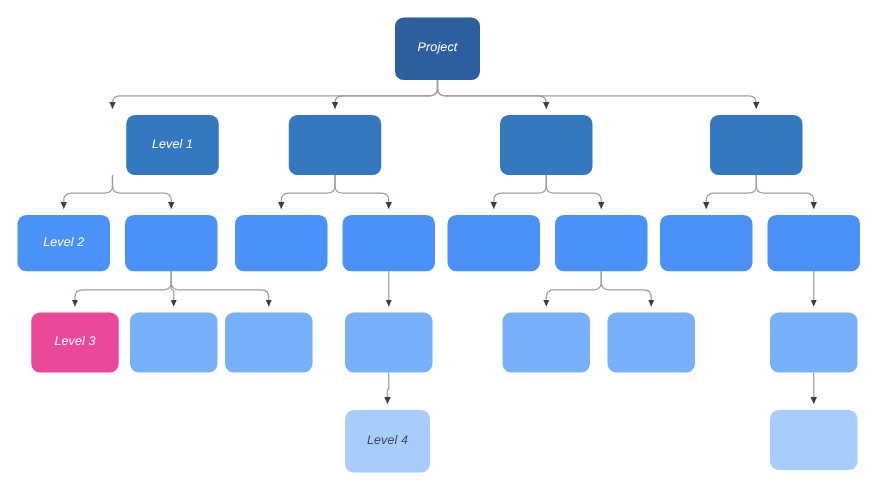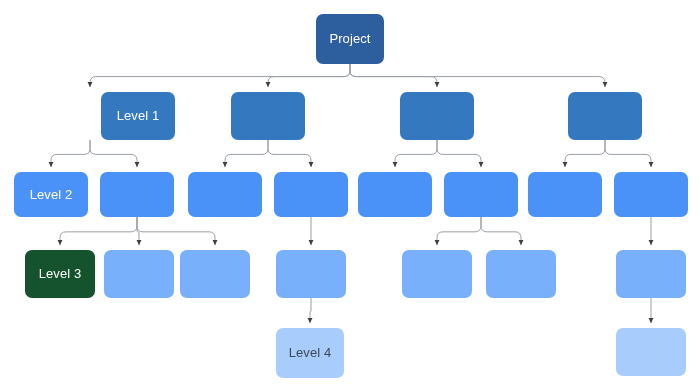--- a/index.html
+++ b/index.html
@@ -30,21 +30,22 @@
     position: absolute;
     box-sizing: border-box;
     border-radius: 7px;
     display: flex;
     align-items: center;
     justify-content: center;
     text-align: center;
     overflow: hidden;
   }
   .node-label {
-    font-size: 13px;
+    font-style: italic;
+    font-size: 10px;
     line-height: 1.2;
     letter-spacing: 0.1px;
     white-space: pre;
   }
   .lv-root .node-label,
   .lv-1 .node-label,
   .lv-2 .node-label,
   .lv-3 .node-label {
     color: #ffffff;
   }
@@ -119,21 +120,21 @@
       </div>
       <div class="node lv-2" style="left: 444px; top: 172px; width: 74px; height: 45px; background: rgb(74, 146, 247);">
         <span class="node-label"></span>
       </div>
       <div class="node lv-2" style="left: 528px; top: 172px; width: 74px; height: 45px; background: rgb(74, 146, 247);">
         <span class="node-label"></span>
       </div>
       <div class="node lv-2" style="left: 614px; top: 172px; width: 74px; height: 45px; background: rgb(74, 146, 247);">
         <span class="node-label"></span>
       </div>
-      <div class="node lv-3" style="left: 25px; top: 250px; width: 70px; height: 48px; background: #14532d;">
+      <div class="node lv-3" style="left: 25px; top: 250px; width: 70px; height: 48px; background: #ec4899;">
         <span class="node-label">Level 3</span>
       </div>
       <div class="node lv-3" style="left: 104px; top: 250px; width: 70px; height: 48px; background: rgb(121, 176, 251);">
         <span class="node-label"></span>
       </div>
       <div class="node lv-3" style="left: 180px; top: 250px; width: 70px; height: 48px; background: rgb(121, 176, 251);">
         <span class="node-label"></span>
       </div>
       <div class="node lv-3" style="left: 276px; top: 250px; width: 70px; height: 48px; background: rgb(121, 176, 251);">
         <span class="node-label"></span>

